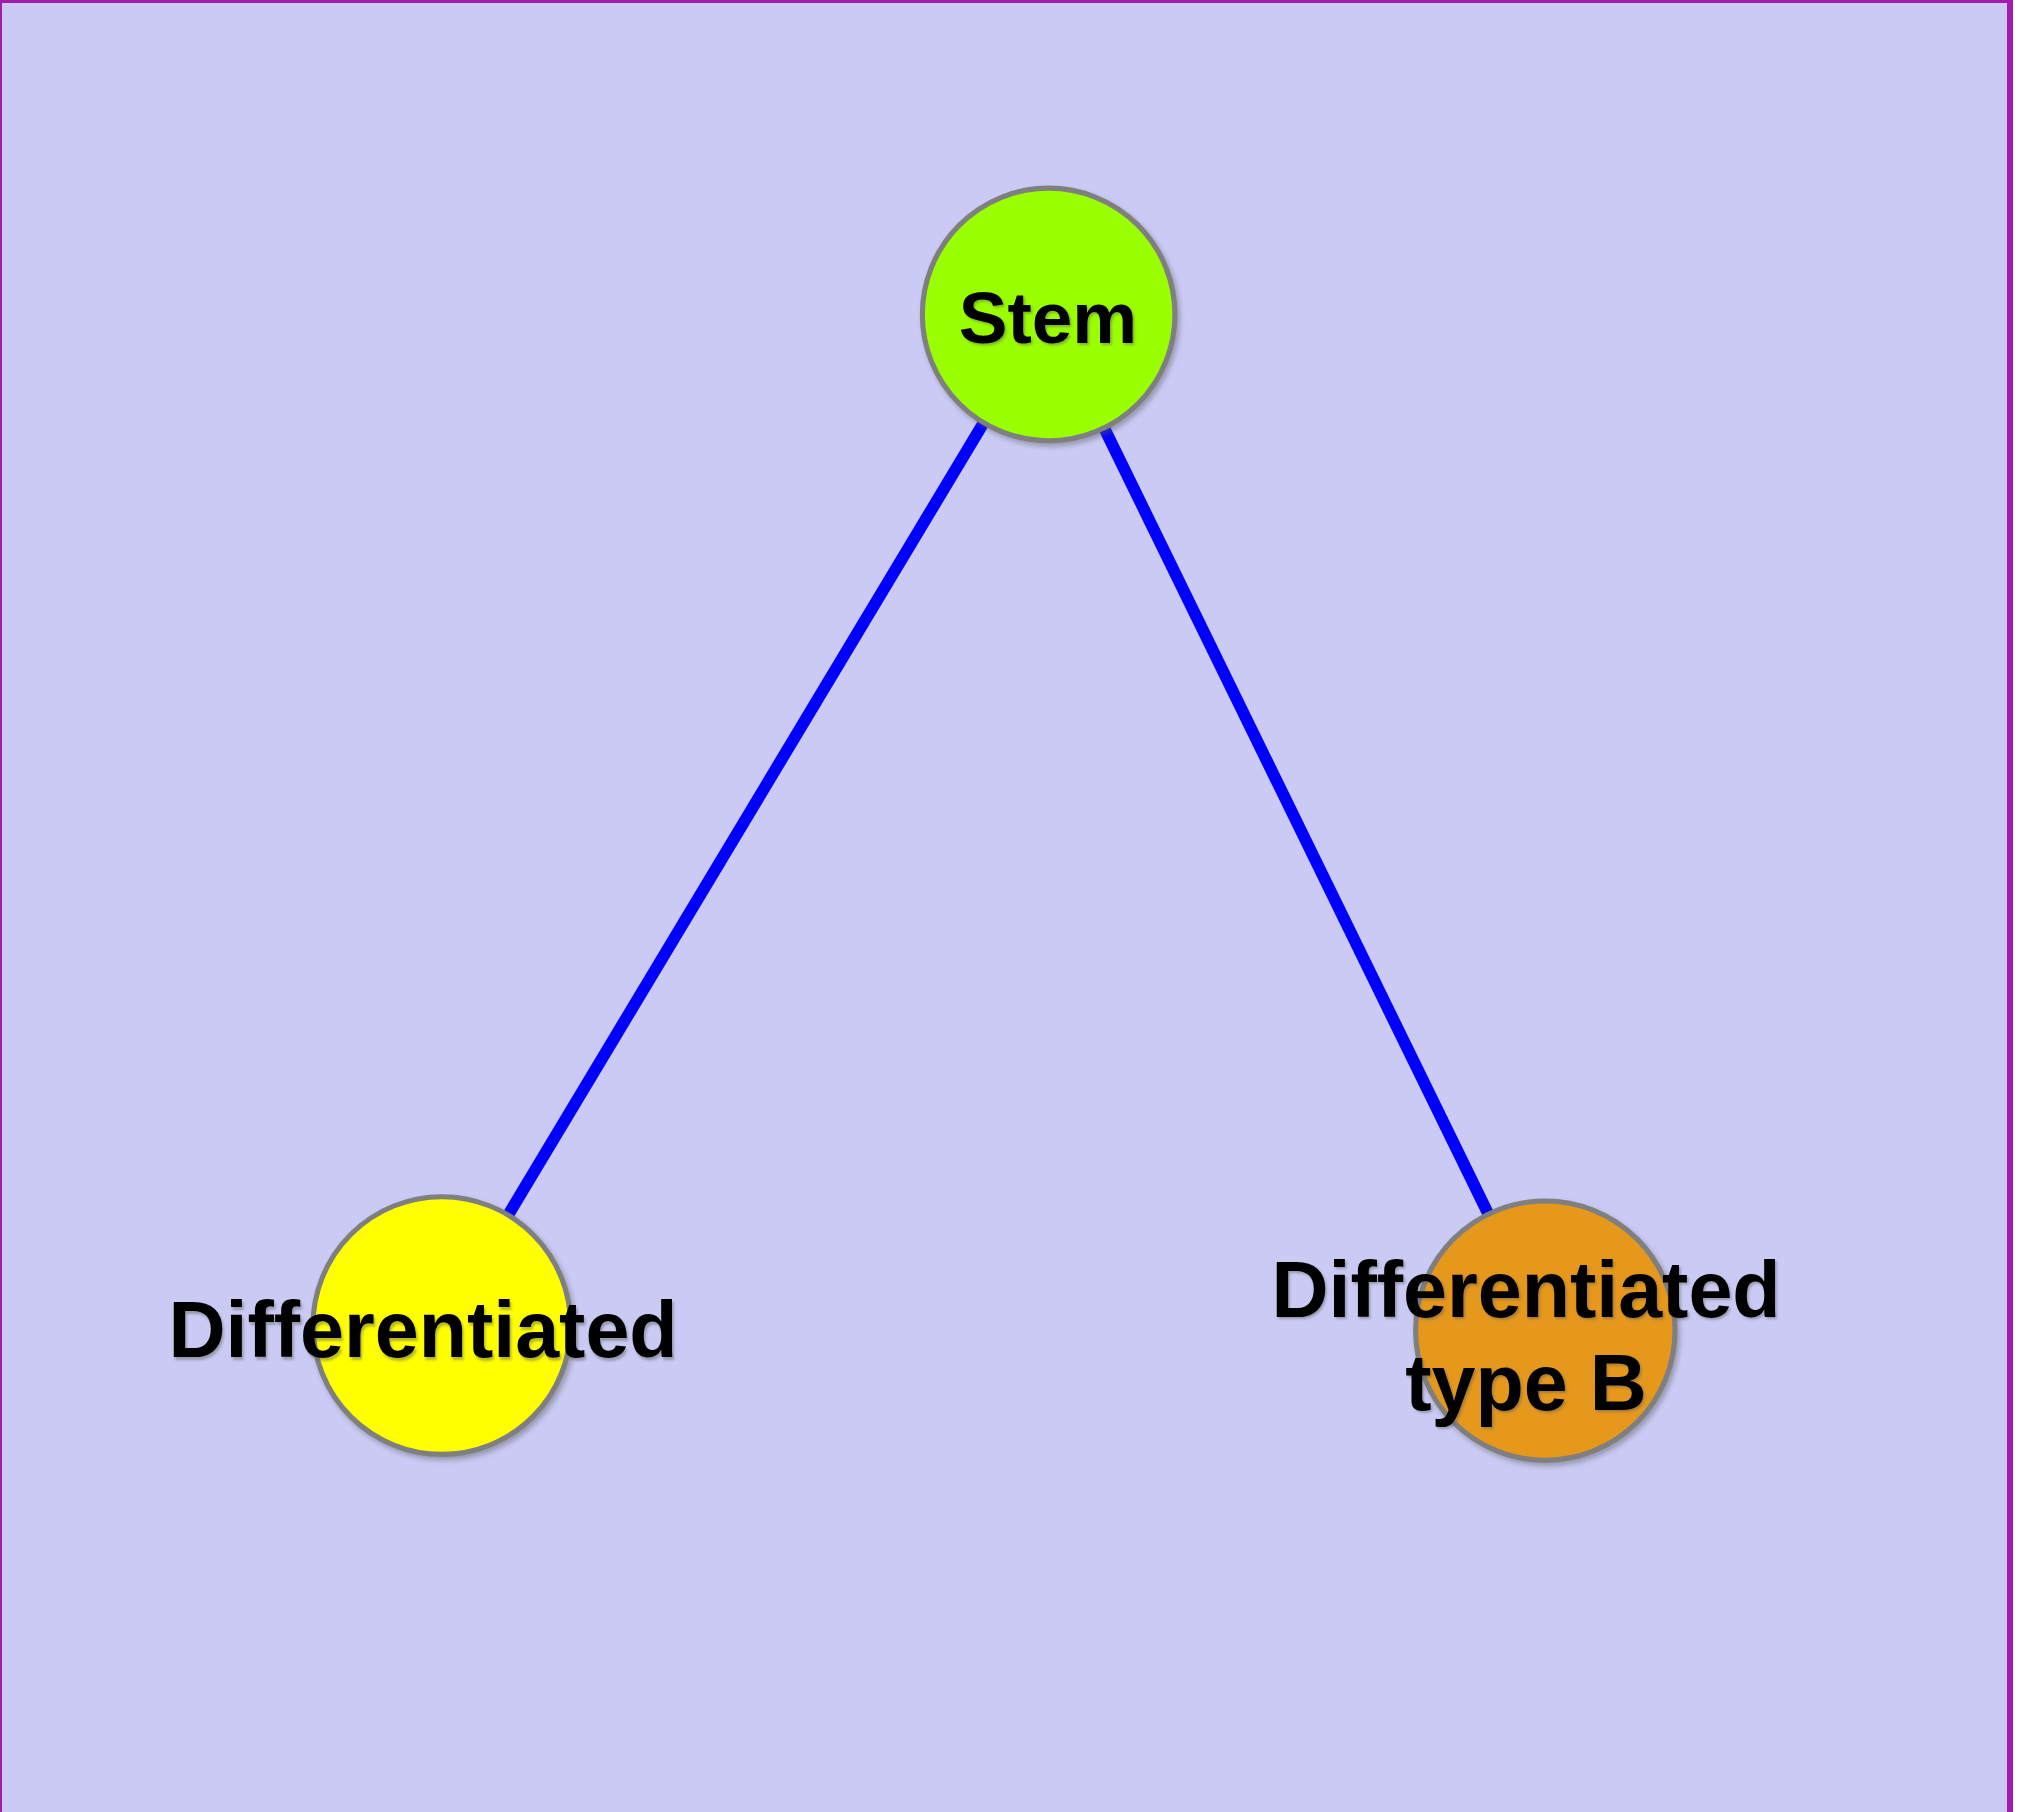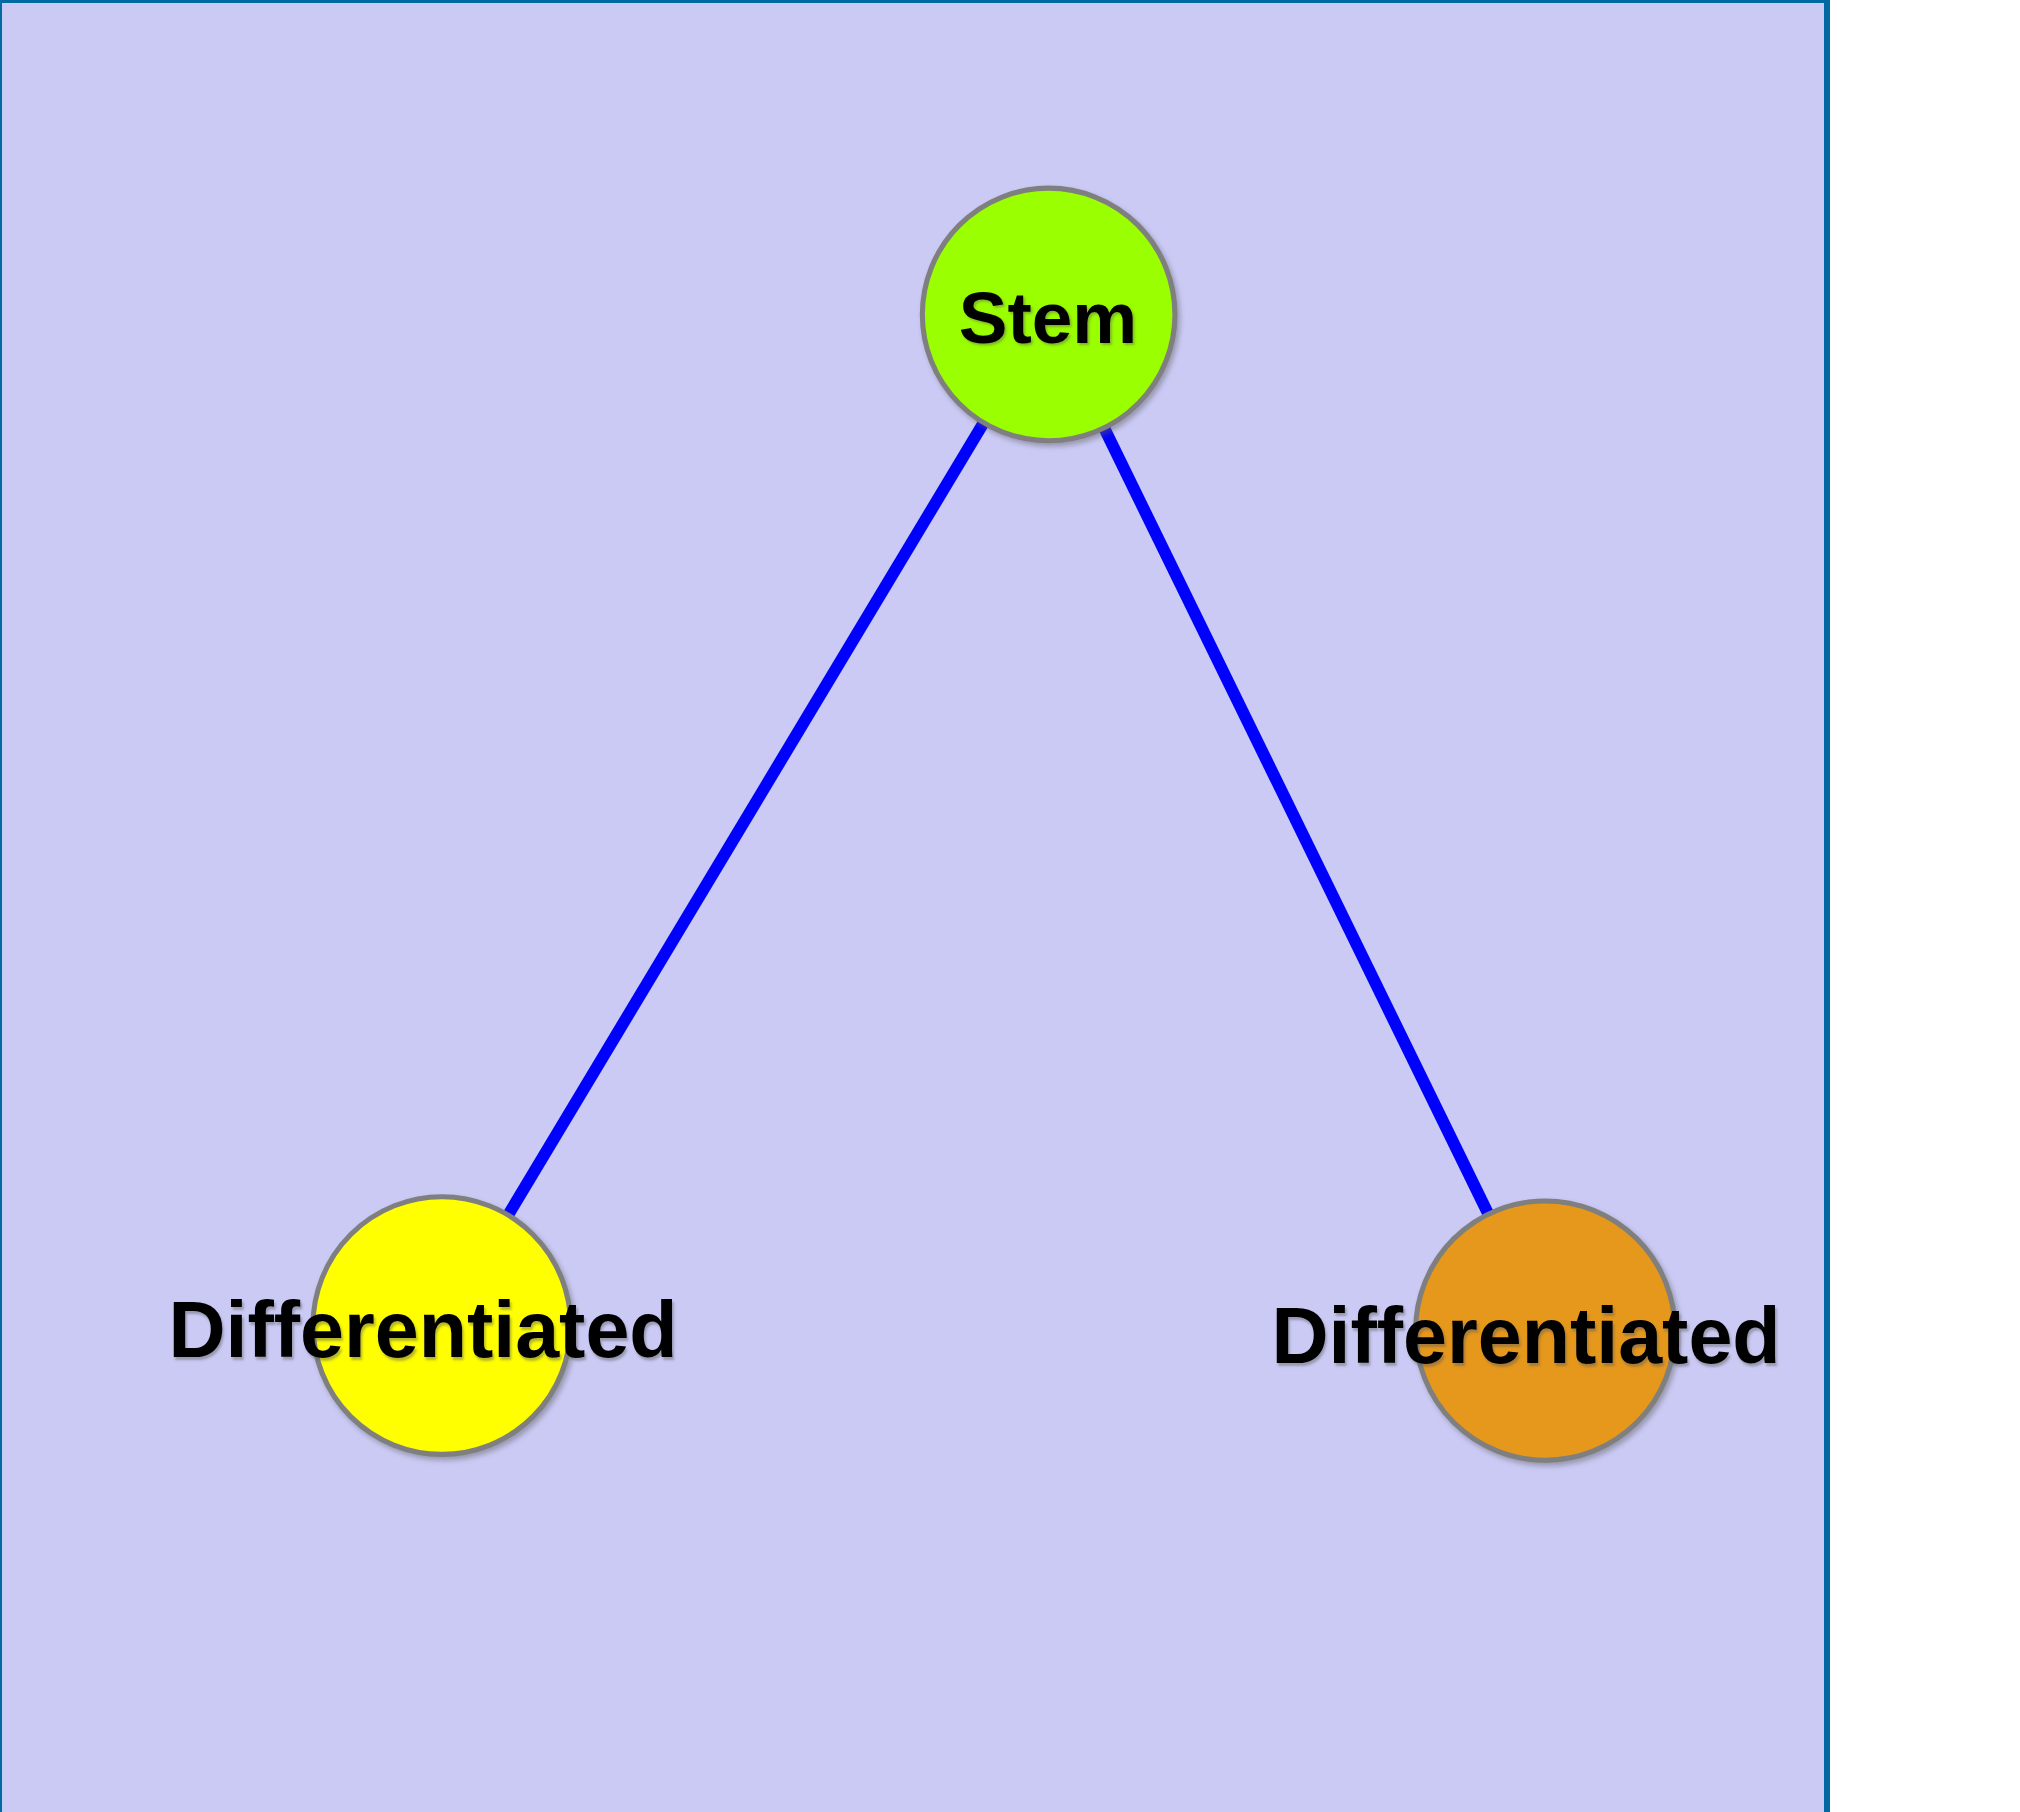--- a/index.html
+++ b/index.html
@@ -3,23 +3,23 @@
 <meta charset="utf-8">
 <style>
   html, body {
     margin: 0;
     padding: 0;
     background: #ffffff;
     font-family: "Liberation Sans", sans-serif;
   }
   .canvas {
     position: relative;
-    width: 1830px;
+    width: 2013px;
     height: 1812px;
-    background: #0369a1;
+    background: #a21caf;
     overflow: hidden;
   }
   .panel {
     position: absolute;
     left: 1.7px;
     top: 3.4px;
     right: 6px;
     bottom: 0;
   }
   .graph {
@@ -84,16 +84,17 @@
   </svg>
 
   <div class="label label-stem">Stem</div>
 
   <div class="label label-type-a">
     <div>Differentiated</div>
   </div>
 
   <div class="label label-type-b">
     <div>Differentiated</div>
+    <div>type B</div>
   </div>
 
 </div>
 
 
 </body></html>

